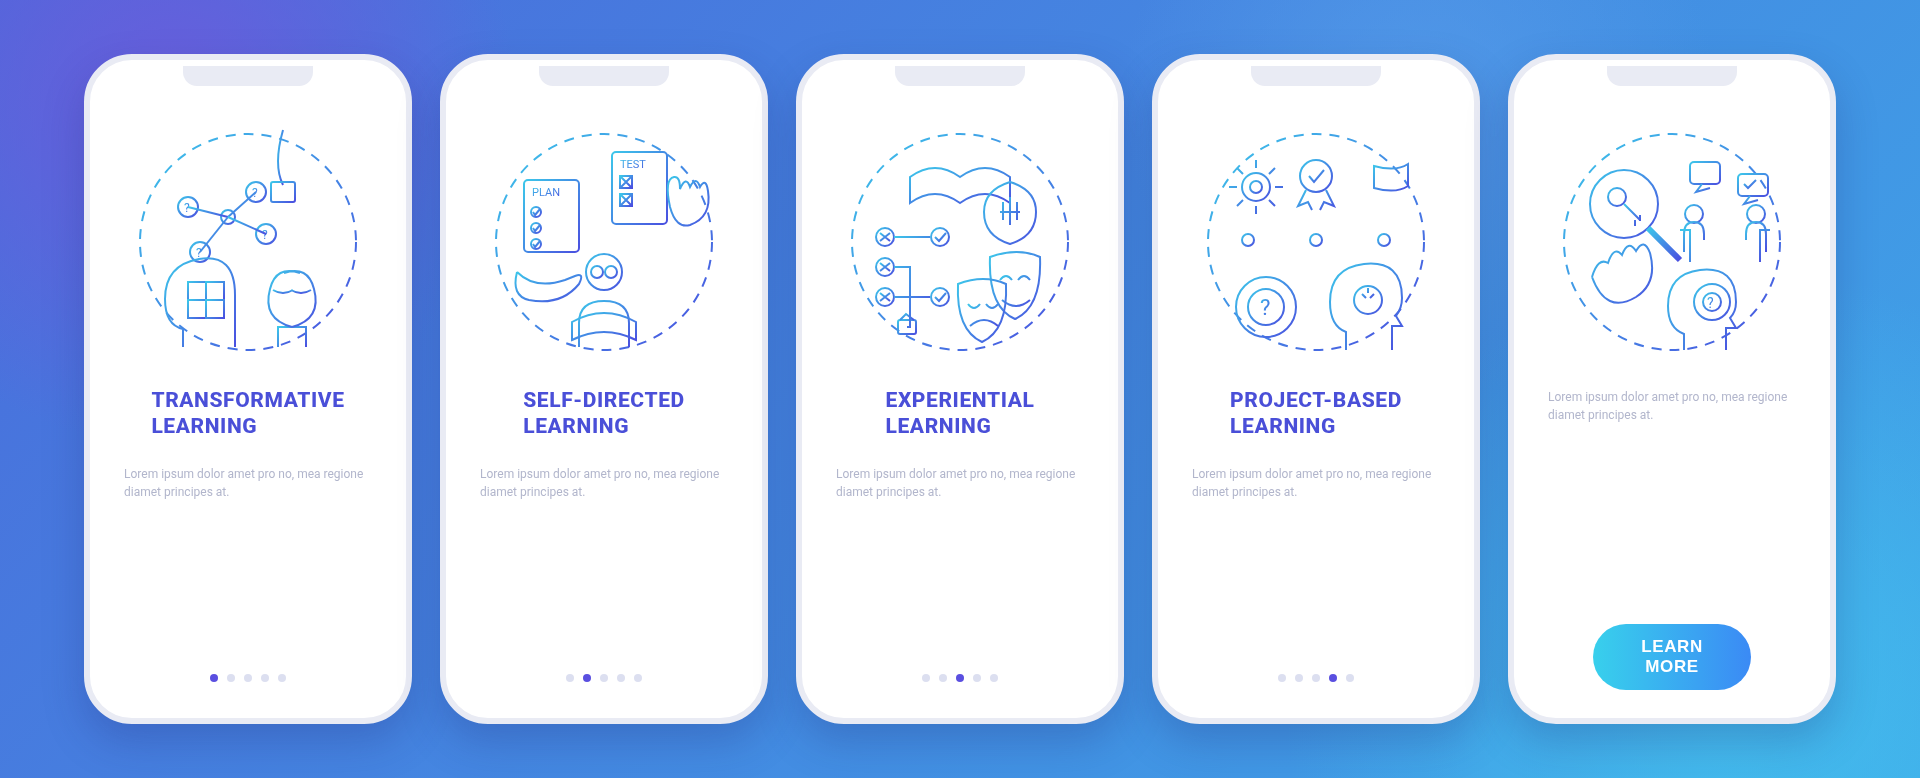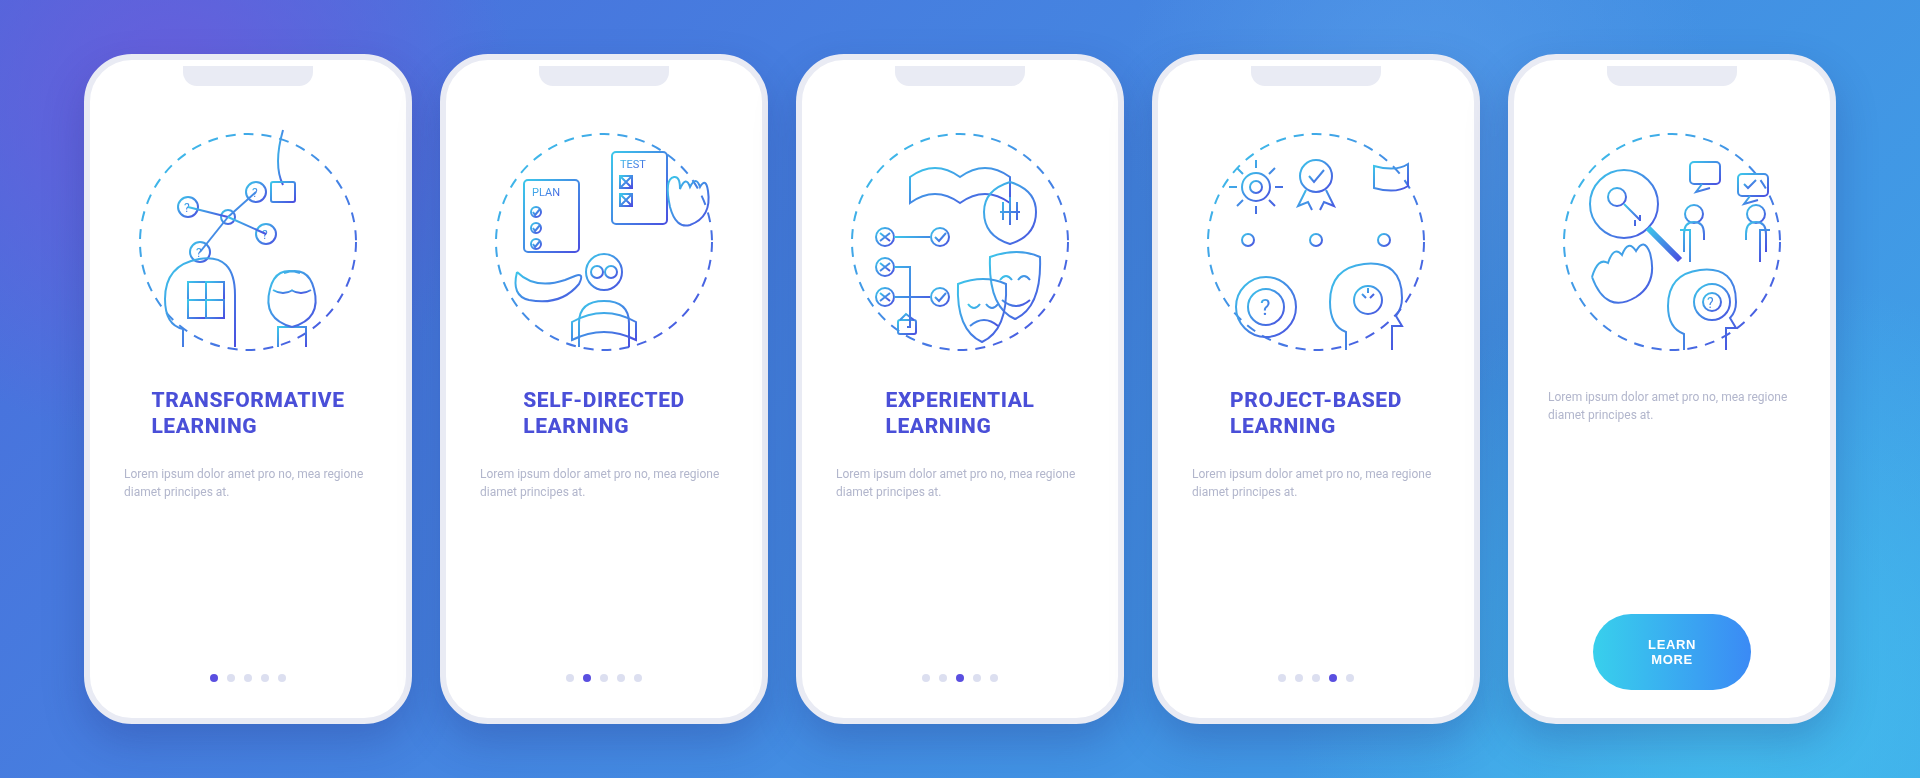--- a/index.html
+++ b/index.html
@@ -86,26 +86,26 @@
   .dot {
     width: 8px; height: 8px; border-radius: 50%;
     background: #dcdff0;
   }
   .dot.active { background: #5a4fe0; }
 
   .cta {
     position: absolute;
     bottom: 28px;
     left: 50%; transform: translateX(-50%);
-    padding: 23px 38px;
+    padding: 13px 38px;
     border-radius: 999px;
     background: linear-gradient(90deg, #38d0ec, #3b8af5);
     color: #fff;
     font-weight: 700;
-    font-size: 13px;
+    font-size: 17px;
     letter-spacing: .6px;
     text-transform: uppercase;
     border: none;
     cursor: pointer;
   }
 </style>
 </head>
 <body>
 
 <div class="blob blob1"></div>

